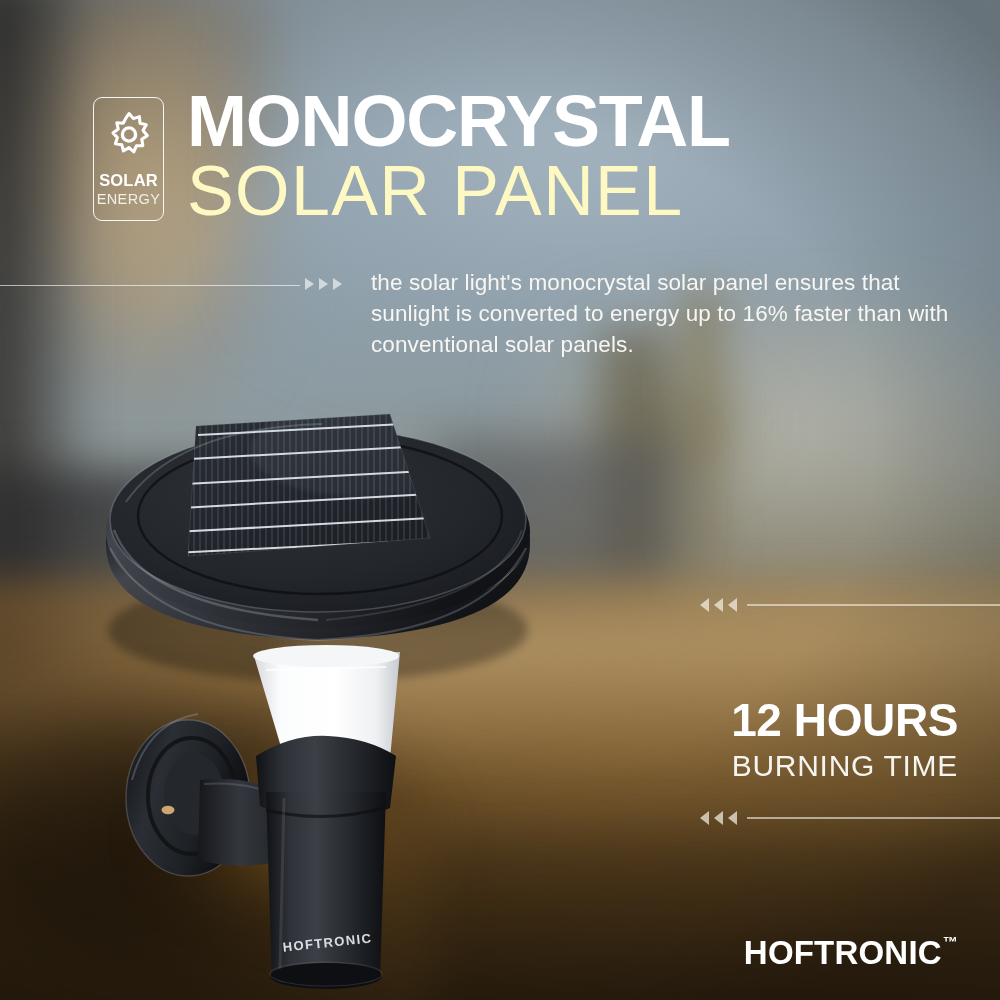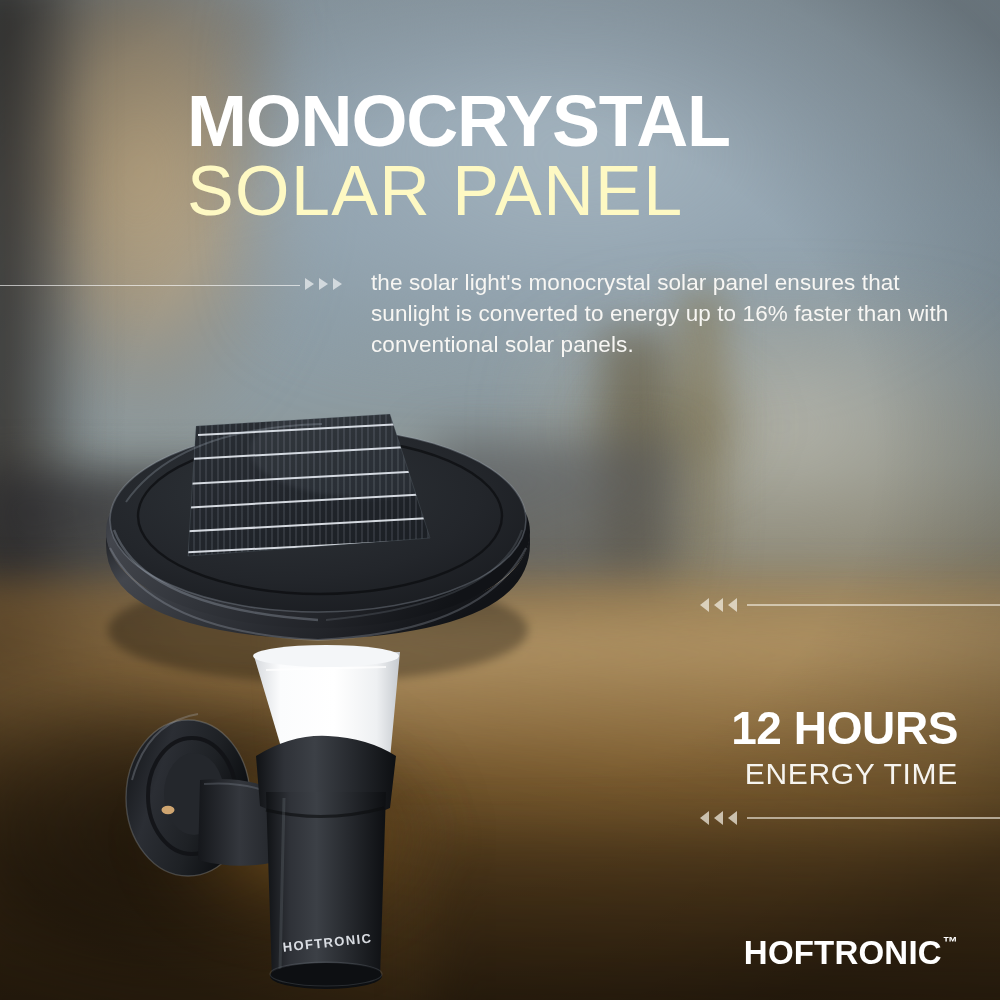--- a/index.html
+++ b/index.html
@@ -169,21 +169,21 @@
   }
   .desc-text{
     position:absolute; left:371px; top:268px; width:590px;
     font-size:22.5px; font-weight:300; color:#f7f6f3;
     line-height:1.37; letter-spacing:.1px;
   }
 
   
   .stat{ position:absolute; right:42px; text-align:right; }
   .stat-1{ top:484px; }
-  .stat-2{ top:697px;margin-top:8px; }
+  .stat-2{ top:697px; }
   .stat-big{
     font-size:46px; font-weight:bold; color:#ffffff;
     letter-spacing:-.4px; line-height:1.04; white-space:nowrap;
   }
   .stat-sub{
     font-size:30px; font-weight:300; color:#f6f4ef;
     letter-spacing:.7px; line-height:1.1; white-space:nowrap; margin-top:4px;
   }
   .stat-div{
     position:absolute; right:0; display:flex; align-items:center; gap:5px;
@@ -403,20 +403,30 @@
 
         <path d="M44 150 q30 78 204 90" fill="none" stroke="rgba(190,200,214,.28)" stroke-width="2.4"></path>
         <path d="M452 150 q-26 74 -196 90" fill="none" stroke="rgba(160,170,184,.18)" stroke-width="2"></path>
         <path d="M56 122 q52 -74 196 -78" fill="none" stroke="rgba(200,212,226,.22)" stroke-width="2"></path>
 
         <path d="M40 168 q44 84 208 92 q164 -8 208 -92" fill="none" stroke="rgba(210,220,232,.22)" stroke-width="2"></path>
       </g>
     </svg>
   </div>
 
+  <div class="badge">
+    <div class="badge-icon">
+      <svg viewBox="0 0 48 48">
+        <path d="M24 2.6 l4.4 5.0 l6.0 -2.0 l0.6 6.6 l6.3 1.6 l-3.3 5.8 l4.3 5.0 l-5.5 3.6 l1.0 6.4 l-6.4 0.2 l-2.6 6.0 l-4.8 -4.2 l-5.6 3.3 l-1.6 -6.2 l-6.4 -1.0 l2.0 -6.1 l-4.4 -4.7 l5.2 -3.9 l-1.4 -6.3 l6.4 0.6 l3.1 -5.9 z" fill="none" stroke="#ffffff" stroke-width="3.1" stroke-linejoin="round"></path>
+        <circle cx="24" cy="23.5" r="6.6" fill="none" stroke="#ffffff" stroke-width="3.4"></circle>
+      </svg>
+    </div>
+    <div class="badge-l1">SOLAR</div>
+    <div class="badge-l2">ENERGY</div>
+  </div>
 
   <div class="headline">
     <div class="h-bold">MONOCRYSTAL</div>
     <div class="h-light">SOLAR PANEL</div>
   </div>
 
   <div class="desc-rule"></div>
   <div class="desc-arrows">
     <span class="tri-r"></span>
     <span class="tri-r"></span>
@@ -426,21 +436,21 @@
 
   <div class="stat-div div-1">
     <span class="tri-l"></span>
     <span class="tri-l"></span>
     <span class="tri-l"></span>
     <span class="line"></span>
   </div>
 
   <div class="stat stat-2">
     <div class="stat-big">12 HOURS</div>
-    <div class="stat-sub">ENERGY TIME</div>
+    <div class="stat-sub">BURNING TIME</div>
   </div>
   <div class="stat-div div-2">
     <span class="tri-l"></span>
     <span class="tri-l"></span>
     <span class="tri-l"></span>
     <span class="line"></span>
   </div>
 
   <div class="brand">
     <span>HOFTRONIC</span>

